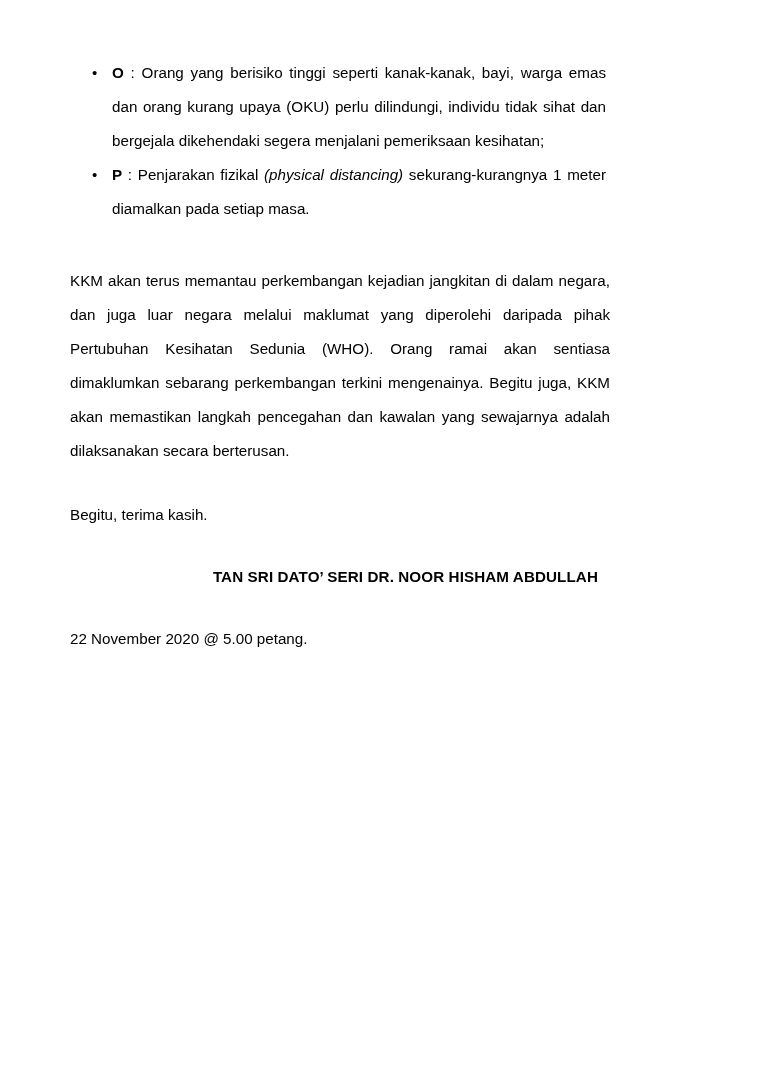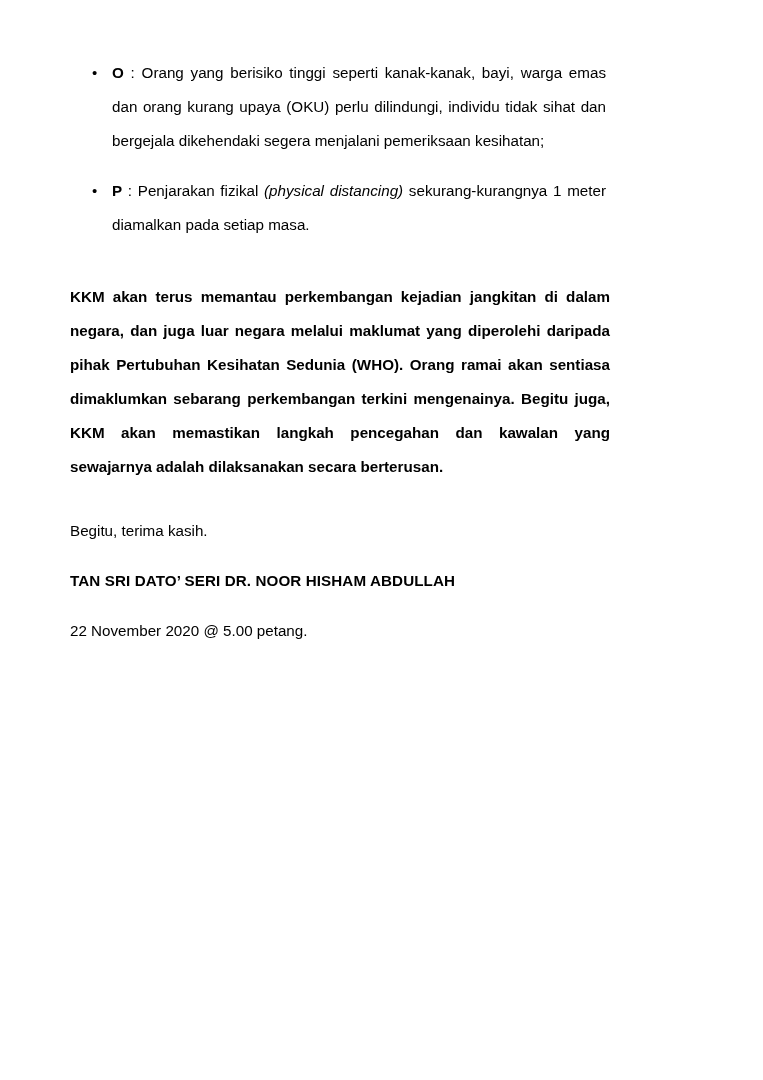--- a/index.html
+++ b/index.html
@@ -30,21 +30,21 @@
   .bullet-item {
     position: relative;
     font-size: 15.2px;
     line-height: 34px;
     text-align: justify;
     text-justify: inter-word;
     padding-right: 4px;
     margin: 0 0 0 0;
   }
   .bullet-item + .bullet-item {
-    margin-top: 16px;
+    margin-top: 0px;
   }
   .bullet-item::before {
     content: "\2022";
     position: absolute;
     left: -20px;
     top: 0;
     font-size: 15px;
     line-height: 34px;
   }
   .bullet-item .lead {
@@ -52,36 +52,36 @@
   }
   .bullet-item em {
     font-style: italic;
   }
   p.body-para {
     font-size: 15.2px;
     line-height: 34px;
     margin: 0;
     text-align: justify;
     text-justify: inter-word;
-    font-weight: bold;
   }
   .spacer-lg { height: 38px; }
   .spacer-md { height: 30px; }
   .spacer-sm { height: 22px; }
   .closing {
     font-size: 15.2px;
     line-height: 34px;
     margin: 0;
   }
   .signature {
     font-size: 15.2px;
     font-weight: bold;
     line-height: 22px;
-    margin: 0;
+    margin: 12px;
     letter-spacing: 0.1px;
+    text-align: right;
   }
   .datestamp {
     font-size: 15.2px;
     line-height: 34px;
     margin: 0;
   }
 </style>
 </head>
 <body>
 

